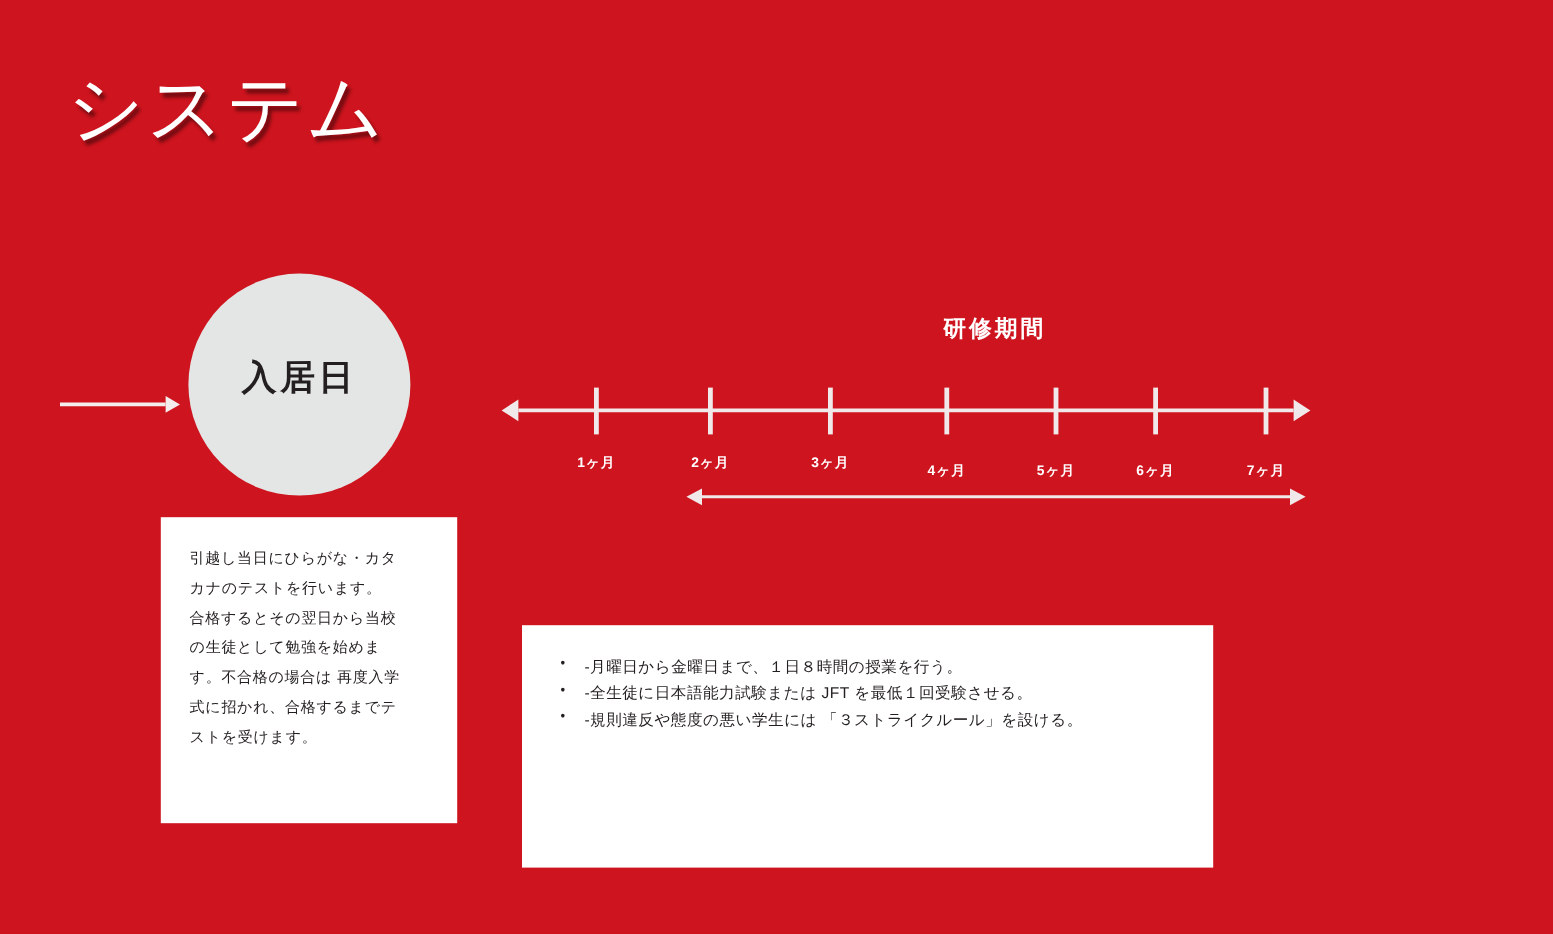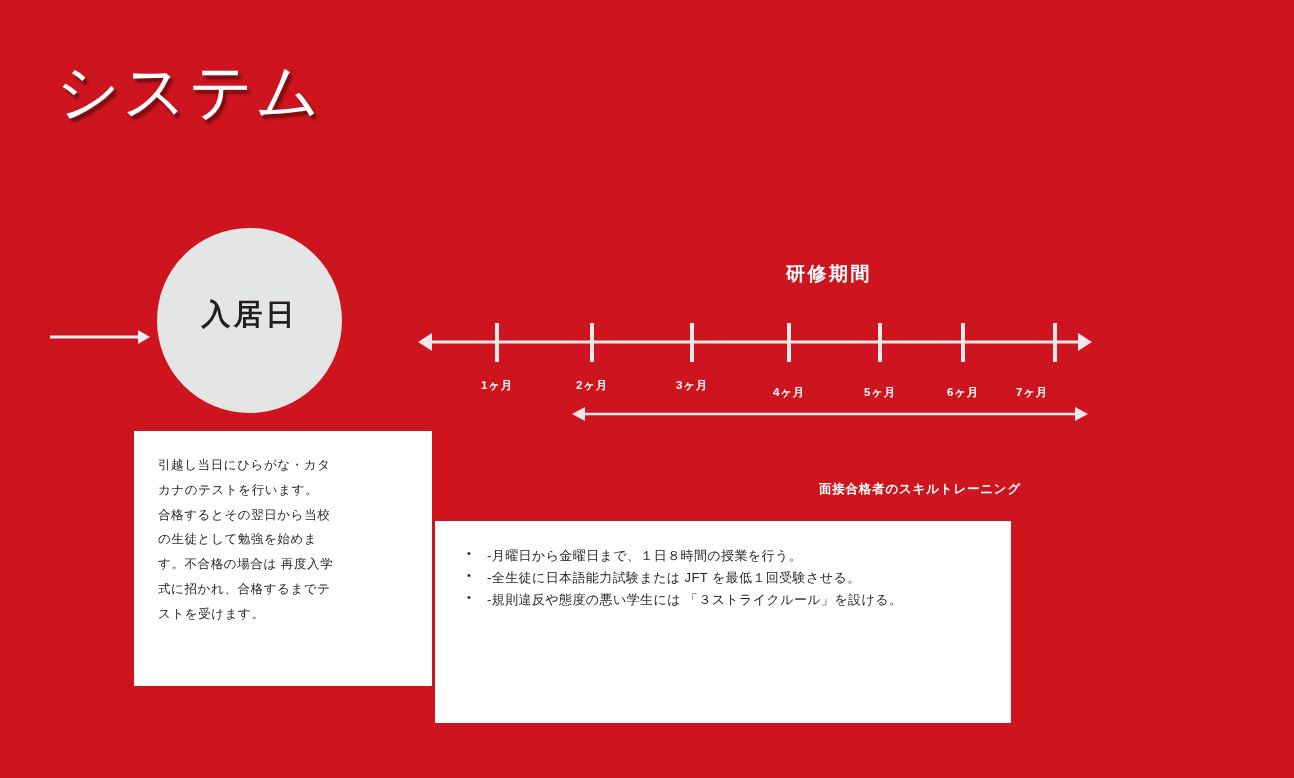--- a/index.html
+++ b/index.html
@@ -63,21 +63,21 @@
     letter-spacing: 3px;
     margin-top: -12px;
     white-space: nowrap;
   }
 
   
   .note-box {
     position: absolute;
     left: 134px;
     top: 431px;
-    width: 298px;
+    width: 247px;
     height: 255px;
     background: #ffffff;
     box-sizing: border-box;
     padding: 22px 20px 10px 24px;
   }
   .note-text {
     font-size: 12.5px;
     line-height: 1.98;
     color: #231f20;
     letter-spacing: 0.6px;
@@ -233,25 +233,24 @@
     </svg>
   </div>
 
   <div class="tick-labels">
     <span class="tick-label" style="left:87px;  top:78px;">1ヶ月</span>
     <span class="tick-label" style="left:182px; top:78px;">2ヶ月</span>
     <span class="tick-label" style="left:282px; top:78px;">3ヶ月</span>
     <span class="tick-label" style="left:379px; top:85px;">4ヶ月</span>
     <span class="tick-label" style="left:470px; top:85px;">5ヶ月</span>
     <span class="tick-label" style="left:553px; top:85px;">6ヶ月</span>
-    <span class="tick-label" style="left:622px; top:85px;">7ヶ月</span>
-  </div>
-
-
-  <div class="skill-heading">面接合格者のスキルトレーニング</div>
+    <span class="tick-label" style="left:645px; top:85px;">7ヶ月</span>
+  </div>
+
+
 
   <div class="bullet-box">
     <ul class="bullet-list">
       <li class="bullet-item">-月曜日から金曜日まで、１日８時間の授業を行う。</li>
       <li class="bullet-item">-全生徒に日本語能力試験または JFT を最低１回受験させる。</li>
       <li class="bullet-item">-規則違反や態度の悪い学生には 「３ストライクルール」を設ける。</li>
     </ul>
   </div>
 
 </div>

